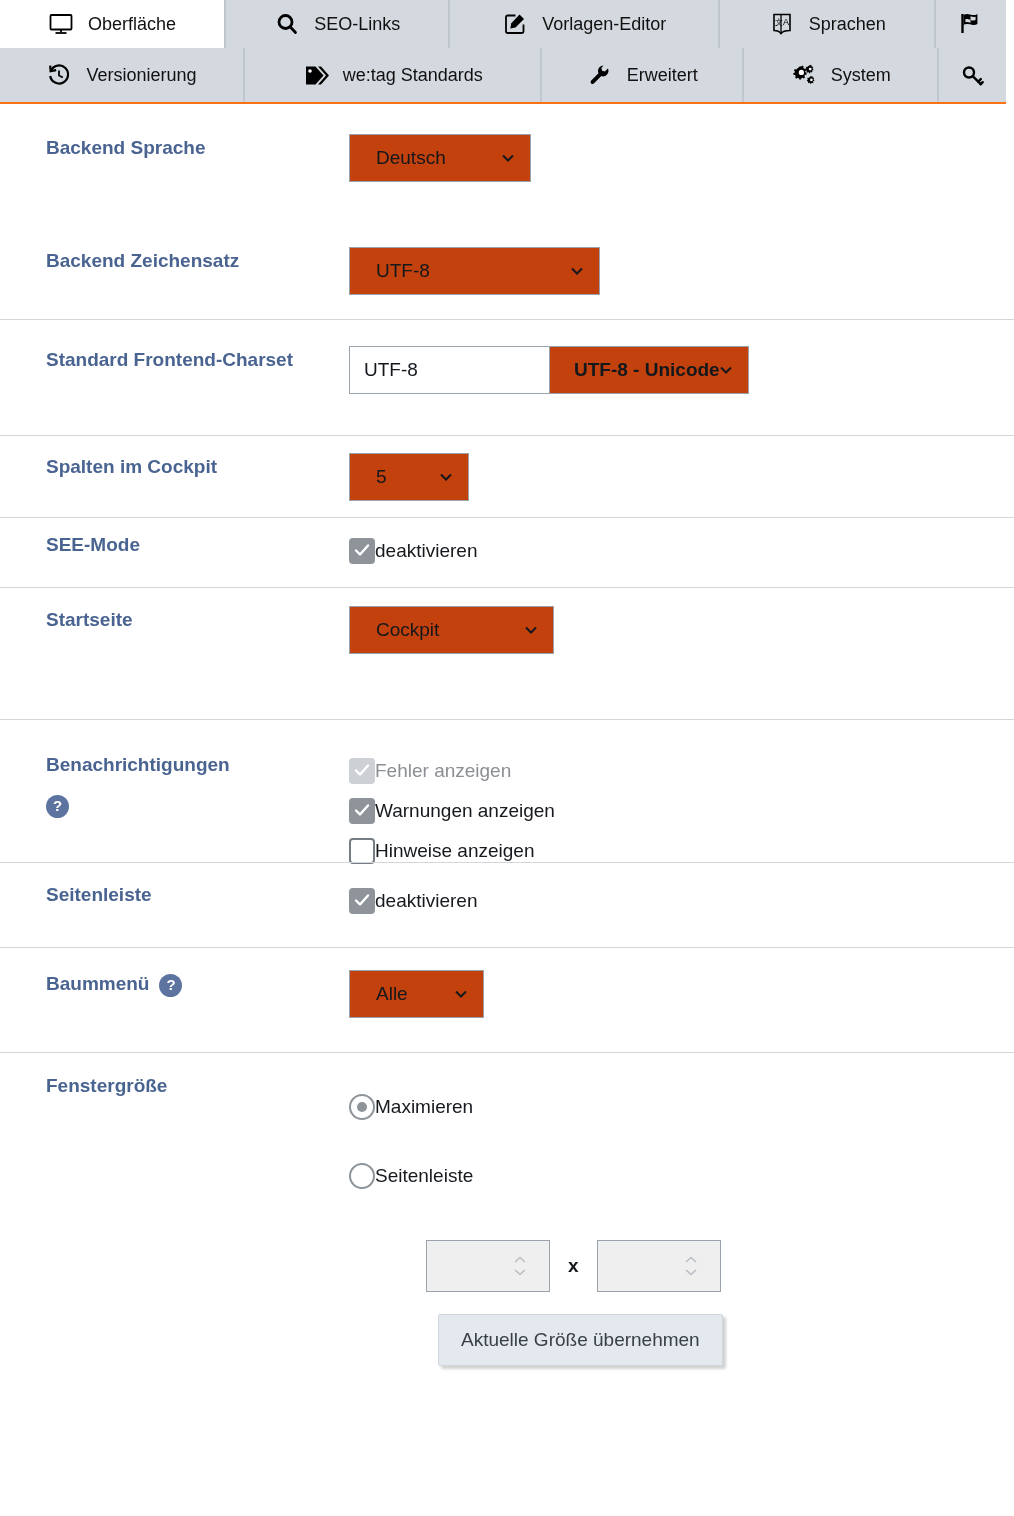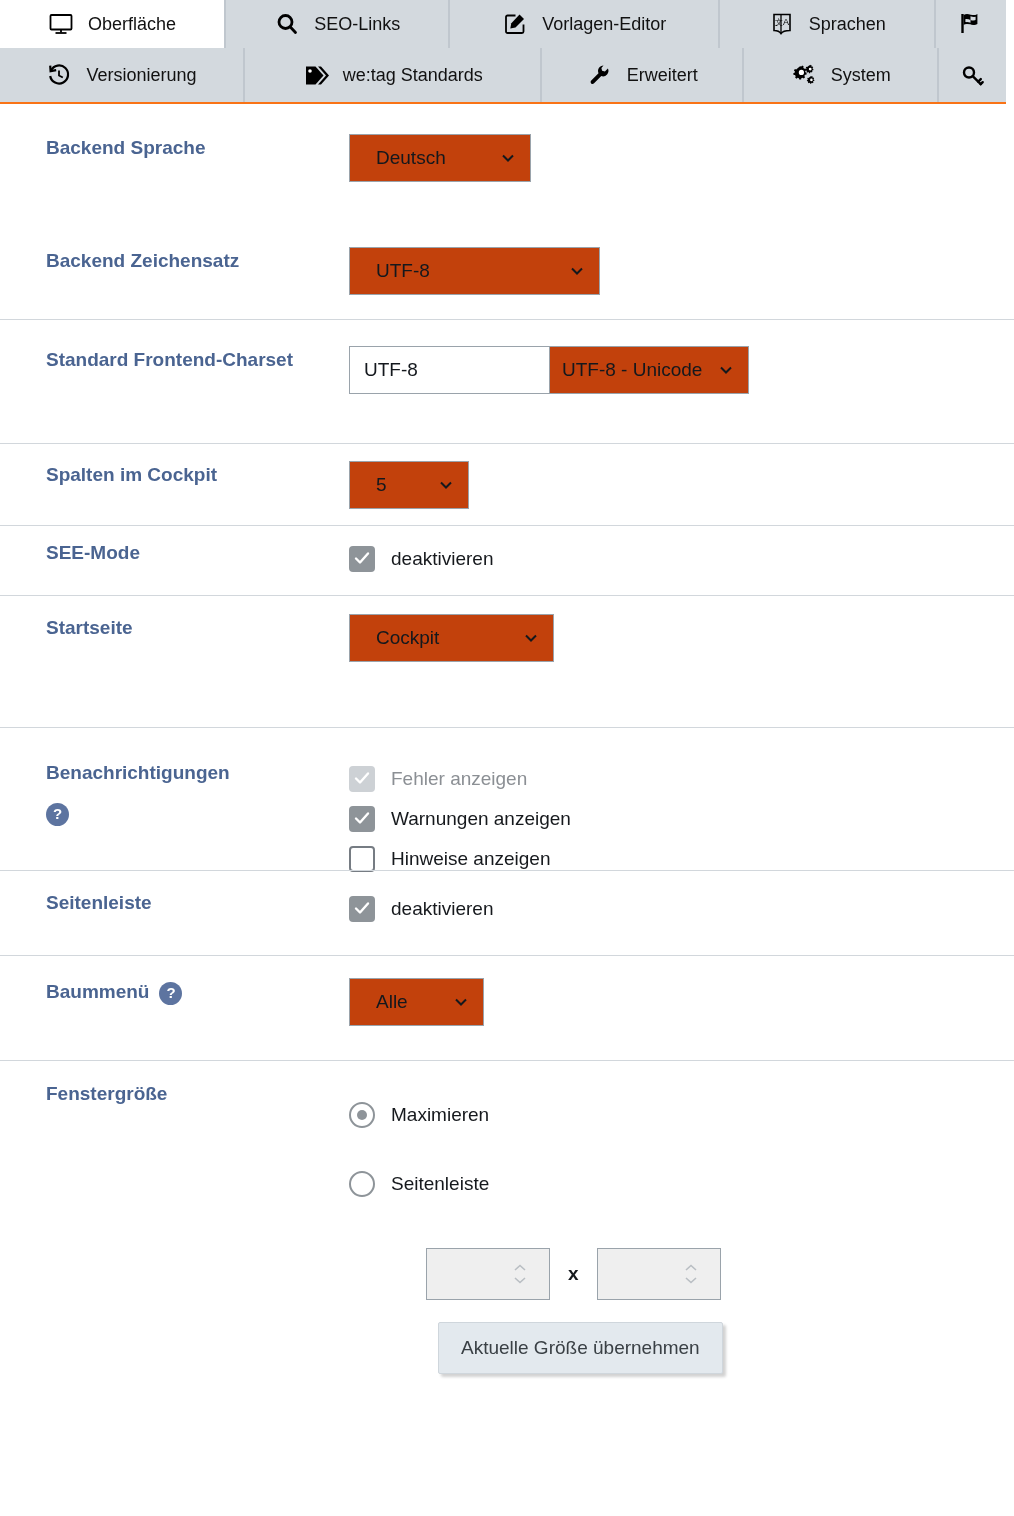--- a/index.html
+++ b/index.html
@@ -150,21 +150,21 @@
     position: absolute;
     right: 14px;
     top: 50%;
     transform: translateY(-50%);
     width: 16px;
     height: 16px;
     pointer-events: none;
   }
   .sel-lang    { width: 182px; }
   .sel-charset { width: 251px; }
-  .sel-fecs    { width: 200px; padding-left: 12px; padding-right: 34px; }
+  .sel-fecs    { width: 200px; padding-left: 24px; padding-right: 34px; font-weight: bold; }
   .sel-columns { width: 120px; }
   .sel-start   { width: 205px; }
   .sel-tree    { width: 135px; }
 
   .textinput {
     box-sizing: border-box;
     height: 48px;
     width: 200px;
     border: 1px solid #9aa3ab;
     background: #fff;
@@ -173,21 +173,20 @@
     color: #14181d;
     padding: 0 14px;
   }
   .pair { display: flex; align-items: center; }
   .pair .textinput { border-right: none; }
 
   
   .opt {
     display: flex;
     align-items: center;
-    gap: 16px;
     height: 40px;
     font-size: 19px;
     color: #16191d;
     cursor: pointer;
   }
   .opt.disabled { color: #8b8f94; cursor: default; }
   .box {
     width: 26px;
     height: 26px;
     flex: 0 0 26px;
@@ -285,21 +284,21 @@
     font-size: 19px;
     font-family: "Liberation Sans", sans-serif;
     cursor: pointer;
     box-shadow: 3px 3px 3px rgba(0,0,0,0.18);
   }
 
   
   .r-lang      { height: 117px; padding-top: 30px; }
   .r-charset   { height: 98px;  padding-top: 26px; }
   .r-fecs      { height: 116px; padding-top: 26px; }
-  .r-columns   { height: 82px;  padding-top: 17px; margin-top: 8px; }
+  .r-columns   { height: 82px;  padding-top: 17px; }
   .r-seemode   { height: 70px;  padding-top: 13px; }
   .r-start     { height: 132px; padding-top: 18px; }
   .r-notify    { height: 143px; padding-top: 31px; }
   .r-sidebar   { height: 85px;  padding-top: 18px; }
   .r-tree      { height: 105px; padding-top: 22px; }
   .r-window    { padding-top: 19px; padding-bottom: 40px; }
 </style>
 </head>
 <body>
 

